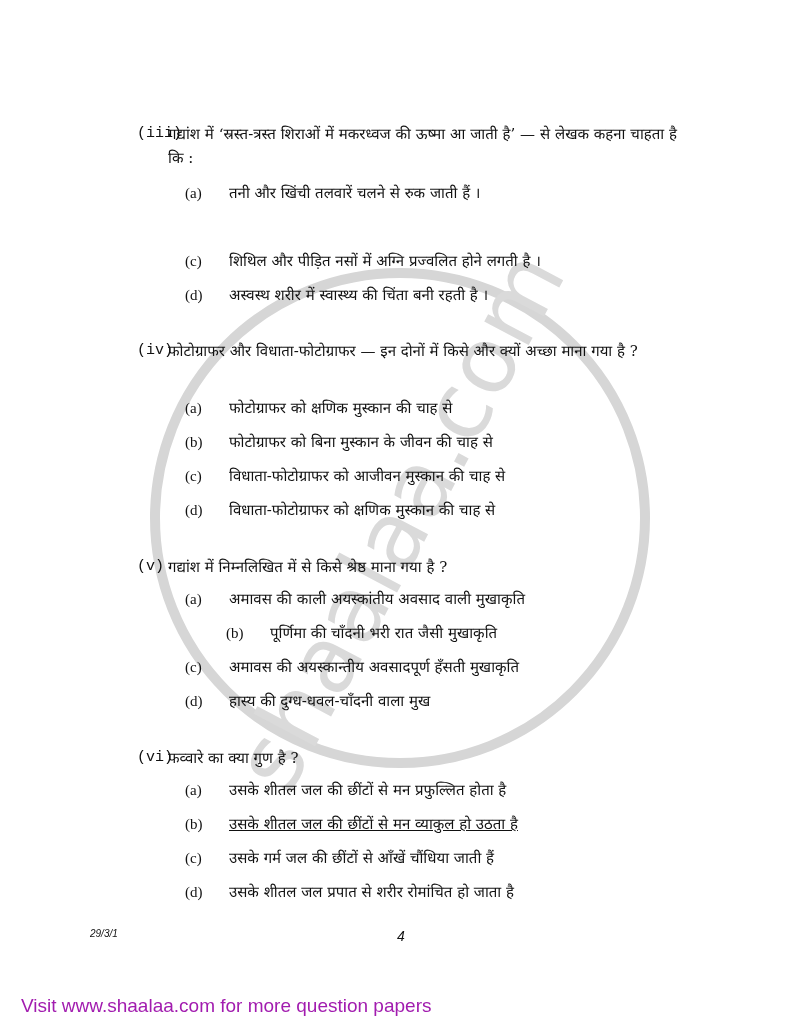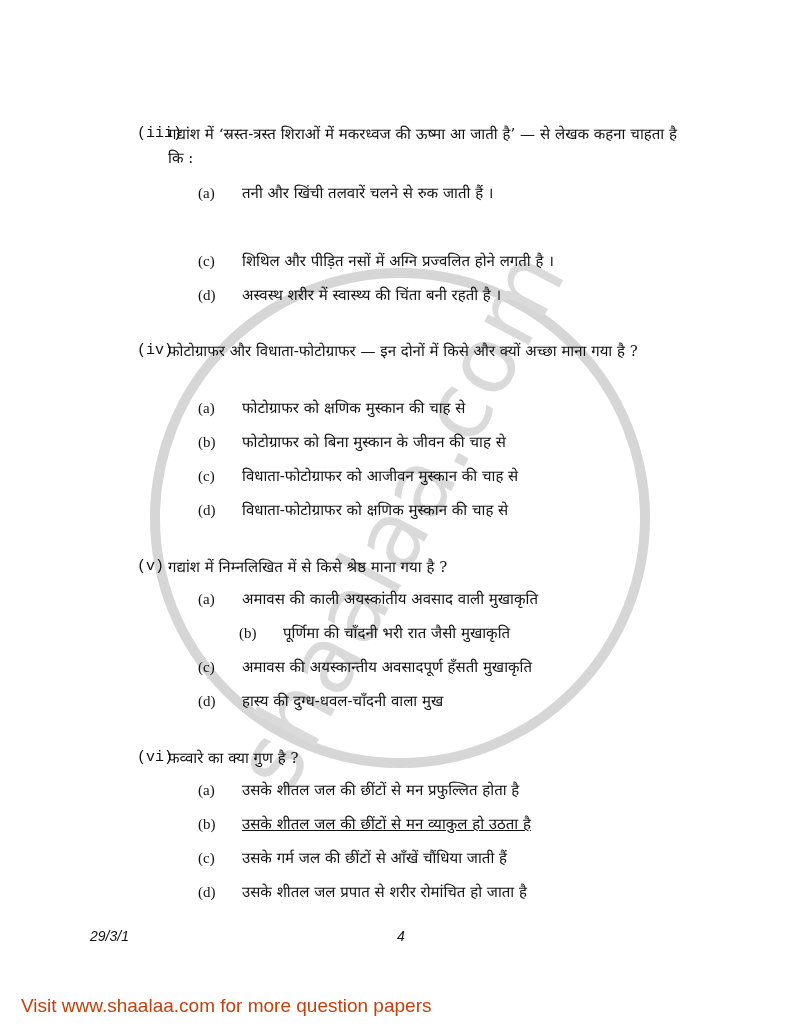--- a/index.html
+++ b/index.html
@@ -12,29 +12,29 @@
                  pointer-events: none; }
     .watermark-text { position: absolute; left: 400px; top: 520px;
                       transform: translate(-50%, -50%) rotate(-62deg);
                       font-family: "DejaVu Sans", sans-serif; font-size: 92px;
                       color: #dadada; white-space: nowrap; pointer-events: none;
                       letter-spacing: 1px; }
 
     .q { position: absolute; left: 137px; width: 540px; font-size: 15px; line-height: 24px; }
     .q-num { position: absolute; left: 0; top: 0; font-family: Liberation Mono, monospace; font-size: 15px; }
     .q-text { margin-left: 31px; text-align: justify; }
-    .opt { position: absolute; left: 198px; font-size: 15px; line-height: 22px; white-space: nowrap; }
+    .opt { position: absolute; left: 185px; font-size: 15px; line-height: 22px; white-space: nowrap; }
     .opt-label { display: inline-block; width: 44px; font-family: "Liberation Serif", serif; }
 
     .footer-code { position: absolute; left: 90px; top: 928px; font-family: "Liberation Sans", sans-serif;
-                   font-style: italic; font-size: 14px; }
+                   font-style: italic; font-size: 10px; }
     .footer-page { position: absolute; left: 397px; top: 928px; font-family: "Liberation Sans", sans-serif;
                    font-style: italic; font-size: 14px; }
     .visit { position: absolute; left: 21px; top: 995px; font-family: "Liberation Sans", sans-serif;
-             font-size: 19px; color: #c2410c; }
+             font-size: 19px; color: #a21caf; }
   </style>
 </head>
 <body>
 
 <div class="page">
 
   <div class="watermark"></div>
   <div class="watermark-text">shaalaa.com</div>
 
   <div class="q" style="top:122px;">

